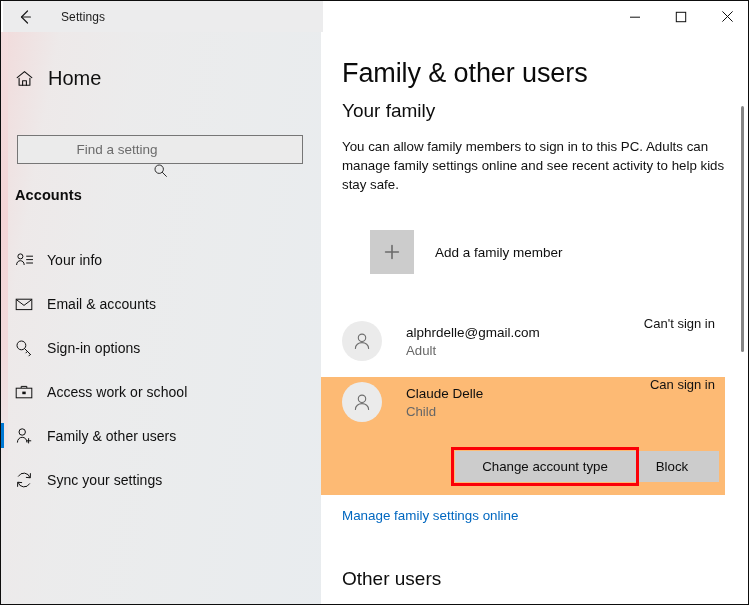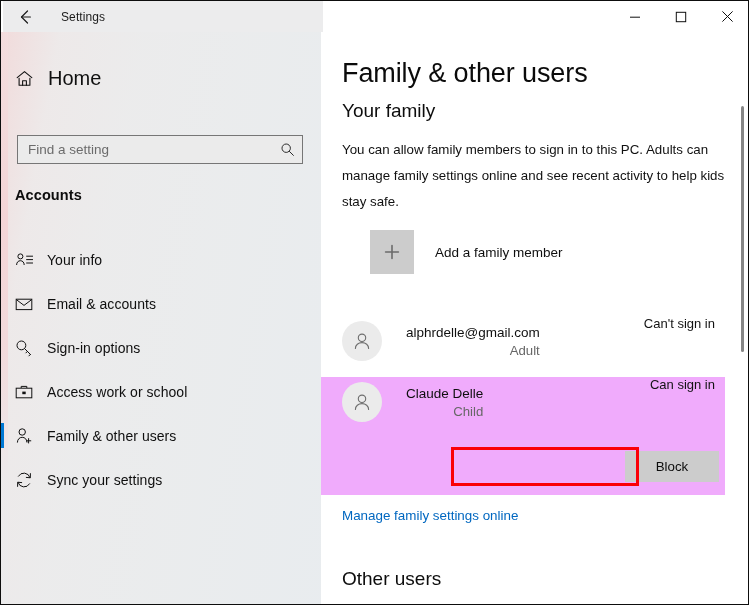--- a/index.html
+++ b/index.html
@@ -132,20 +132,21 @@
     position: absolute;
     top: 103px;
     left: 16px;
     width: 286px;
     height: 29px;
     box-sizing: border-box;
     border: 1px solid #767676;
     background: #ebebeb;
     display: flex;
     align-items: center;
+    flex-direction: column;
   }
   .search-input {
     flex: 1;
     border: none;
     outline: none;
     background: transparent;
     font-family: "Liberation Sans", sans-serif;
     font-size: 13.5px;
     color: #2b2b2b;
     padding: 0 0 0 10px;
@@ -235,21 +236,21 @@
     font-size: 19px;
     font-weight: normal;
     color: #0d0d0d;
   }
   .body-text {
     position: absolute;
     top: 105px;
     left: 21px;
     width: 383px;
     font-size: 13.3px;
-    line-height: 26px;
+    line-height: 19px;
     color: #111111;
   }
 
   
   .add-row {
     position: absolute;
     top: 196px;
     left: 21px;
     width: 383px;
     height: 48px;
@@ -277,21 +278,21 @@
     position: absolute;
     left: 0;
     width: 404px;
     box-sizing: border-box;
     padding-left: 21px;
   }
   .member-row.m1 { top: 284px; height: 50px; }
   .member-row.m2 {
     top: 345px;
     height: 118px;
-    background: #f0abfc;
+    background: #fdba74;
   }
   .member-head {
     display: flex;
     align-items: center;
     height: 50px;
     position: relative;
   }
   .avatar {
     width: 40px;
     height: 40px;
@@ -301,21 +302,20 @@
     align-items: center;
     justify-content: center;
     flex: 0 0 40px;
   }
   .avatar svg { display: block; }
   .member-texts {
     padding-left: 24px;
     display: flex;
     flex-direction: column;
     justify-content: center;
-    text-align: right;
   }
   .member-name {
     font-size: 13.5px;
     color: #0f0f0f;
     line-height: 17px;
   }
   .member-role {
     font-size: 13.2px;
     color: #676767;
     line-height: 17px;
@@ -579,20 +579,21 @@
         </div>
         <div class="member-texts">
           <div class="member-name">Claude Delle</div>
           <div class="member-role">Child</div>
         </div>
         <div class="member-status">Can sign in</div>
       </div>
     </div>
 
     <div class="member-actions">
+      <button class="btn btn-change">Change account type</button>
       <div class="highlight-box"></div>
       <button class="btn btn-block">Block</button>
     </div>
 
     <a class="link">Manage family settings online</a>
 
     <div class="other-title">Other users</div>
 
     <div class="scrollbar-track">
       <div class="scrollbar-thumb"></div>

